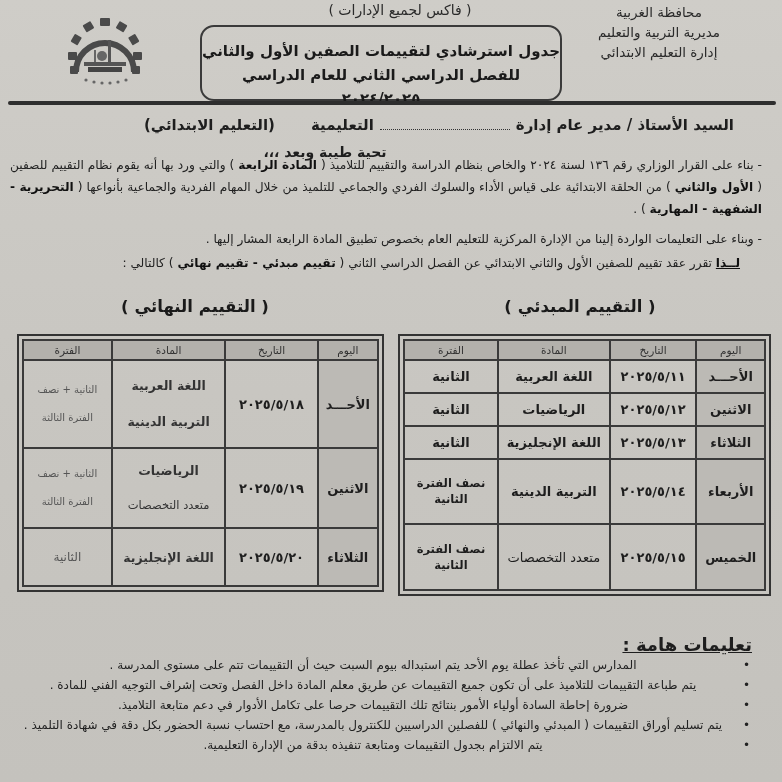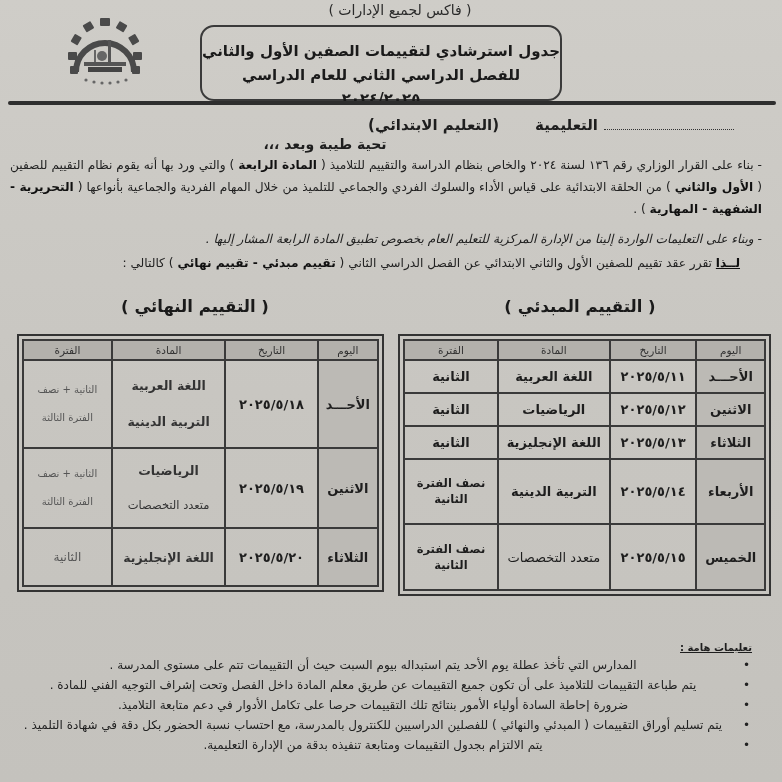--- a/index.html
+++ b/index.html
@@ -25,26 +25,26 @@
     border: 2px solid #3a3a3a; border-radius: 14px;
     text-align: center; font-weight: bold; font-size: 15px; line-height: 24px;
     padding-top: 12px; color: #1a1a1a;
   }
   .logo { left: 64px; top: 16px; width: 82px; height: 72px; }
   .header-rule { left: 8px; top: 101px; width: 768px; height: 4px; background: #2e2e2e; border-radius: 2px; }
 
   
   .addressee { right: 48px; top: 116px; width: 700px; font-size: 15px; font-weight: bold; display: flex; gap: 6px; align-items: baseline; }
   .addressee .dots { border-bottom: 1.5px dotted #333; width: 130px; display: inline-block; height: 10px; }
-  .greeting { left: 0; top: 136px; width: 650px; text-align: center; font-size: 14px; font-weight: bold; }
+  .greeting { left: 0; top: 144px; width: 650px; text-align: center; font-size: 14px; font-weight: bold; }
 
   .para { right: 20px; width: 752px; font-size: 12.2px; line-height: 22px; text-align: justify; color: #222; }
   .para b { font-weight: bold; color: #111; }
   .para1 { top: 154px; }
-  .para2 { top: 228px; font-style: italic; }
+  .para2 { top: 228px; }
   .para3 { top: 252px; right: 42px; width: 730px; }
 
   
   .sec-title { font-size: 16.5px; font-weight: bold; text-align: center; color: #1a1a1a; }
   .sec-initial { left: 455px; top: 297px; width: 250px; }
   .sec-final { left: 70px; top: 297px; width: 250px; }
 
   
   .tbl-wrap { border: 2px solid #333; padding: 3px; background: transparent; }
   table { border-collapse: collapse; width: 100%; height: 100%; direction: rtl; }
@@ -54,30 +54,35 @@
   td.day { background: #bcbab5; }
   td.date { font-weight: bold; font-size: 13px; letter-spacing: 0.5px; }
   td.period-sm { font-size: 10px; font-weight: normal; color: #555; line-height: 22px; border-radius: 29px; }
   td.subj-faint { font-size: 12.5px; color: #333; }
   .subj-line { display: block; line-height: 26px; }
 
   .initial-wrap { left: 398px; top: 334px; width: 373px; height: 262px; }
   .final-wrap { left: 17px; top: 334px; width: 367px; height: 258px; }
 
   
-  .instr-title { right: 30px; top: 634px; font-size: 10px; font-weight: bold; text-decoration: underline; margin-top: 8px; }
+  .instr-title { right: 30px; top: 634px; font-size: 18px; font-weight: bold; text-decoration: underline; }
   .instr-list { right: 30px; top: 655px; width: 740px; list-style: none; font-size: 12px; line-height: 20px; color: #222; }
   .instr-list li { position: relative; padding-right: 18px; text-align: center; }
   .instr-list li::before { content: "•"; position: absolute; right: 2px; top: 0; font-size: 12px; }
 </style>
 </head>
 <body>
 
 <div class="page">
 
+  <div class="abs org-block">
+    <div>محافظة الغربية</div>
+    <div>مديرية التربية والتعليم</div>
+    <div>إدارة التعليم الابتدائي</div>
+  </div>
 
   <div class="abs fax-note">( فاكس لجميع الإدارات )</div>
 
   <div class="abs title-box">
     <div>جدول استرشادي لتقييمات الصفين الأول والثاني</div>
     <div>للفصل الدراسي الثاني للعام الدراسي ٢٠٢٤/٢٠٢٥</div>
   </div>
 
   <div class="abs logo">
     <svg width="82" height="72" viewBox="0 0 82 72">
@@ -105,20 +110,21 @@
         <circle cx="46" cy="67" r="1.6"></circle>
           <circle cx="54" cy="66" r="1.6"></circle>
           <circle cx="62" cy="64" r="1.6"></circle>
       </g>
     </svg>
   </div>
 
   <div class="abs header-rule"></div>
 
   <div class="abs addressee">
+    <span>السيد الأستاذ / مدير عام إدارة</span>
     <span class="dots"></span>
     <span>التعليمية</span>
     <span style="margin-right:30px">(التعليم الابتدائي)</span>
   </div>
 
   <div class="abs greeting">تحية طيبة وبعد ،،،</div>
 
   <div class="abs para para1">
     <span>- بناء على القرار الوزاري رقم ١٣٦ لسنة ٢٠٢٤ والخاص بنظام الدراسة والتقييم للتلاميذ (</span>
     <b>المادة الرابعة</b>

